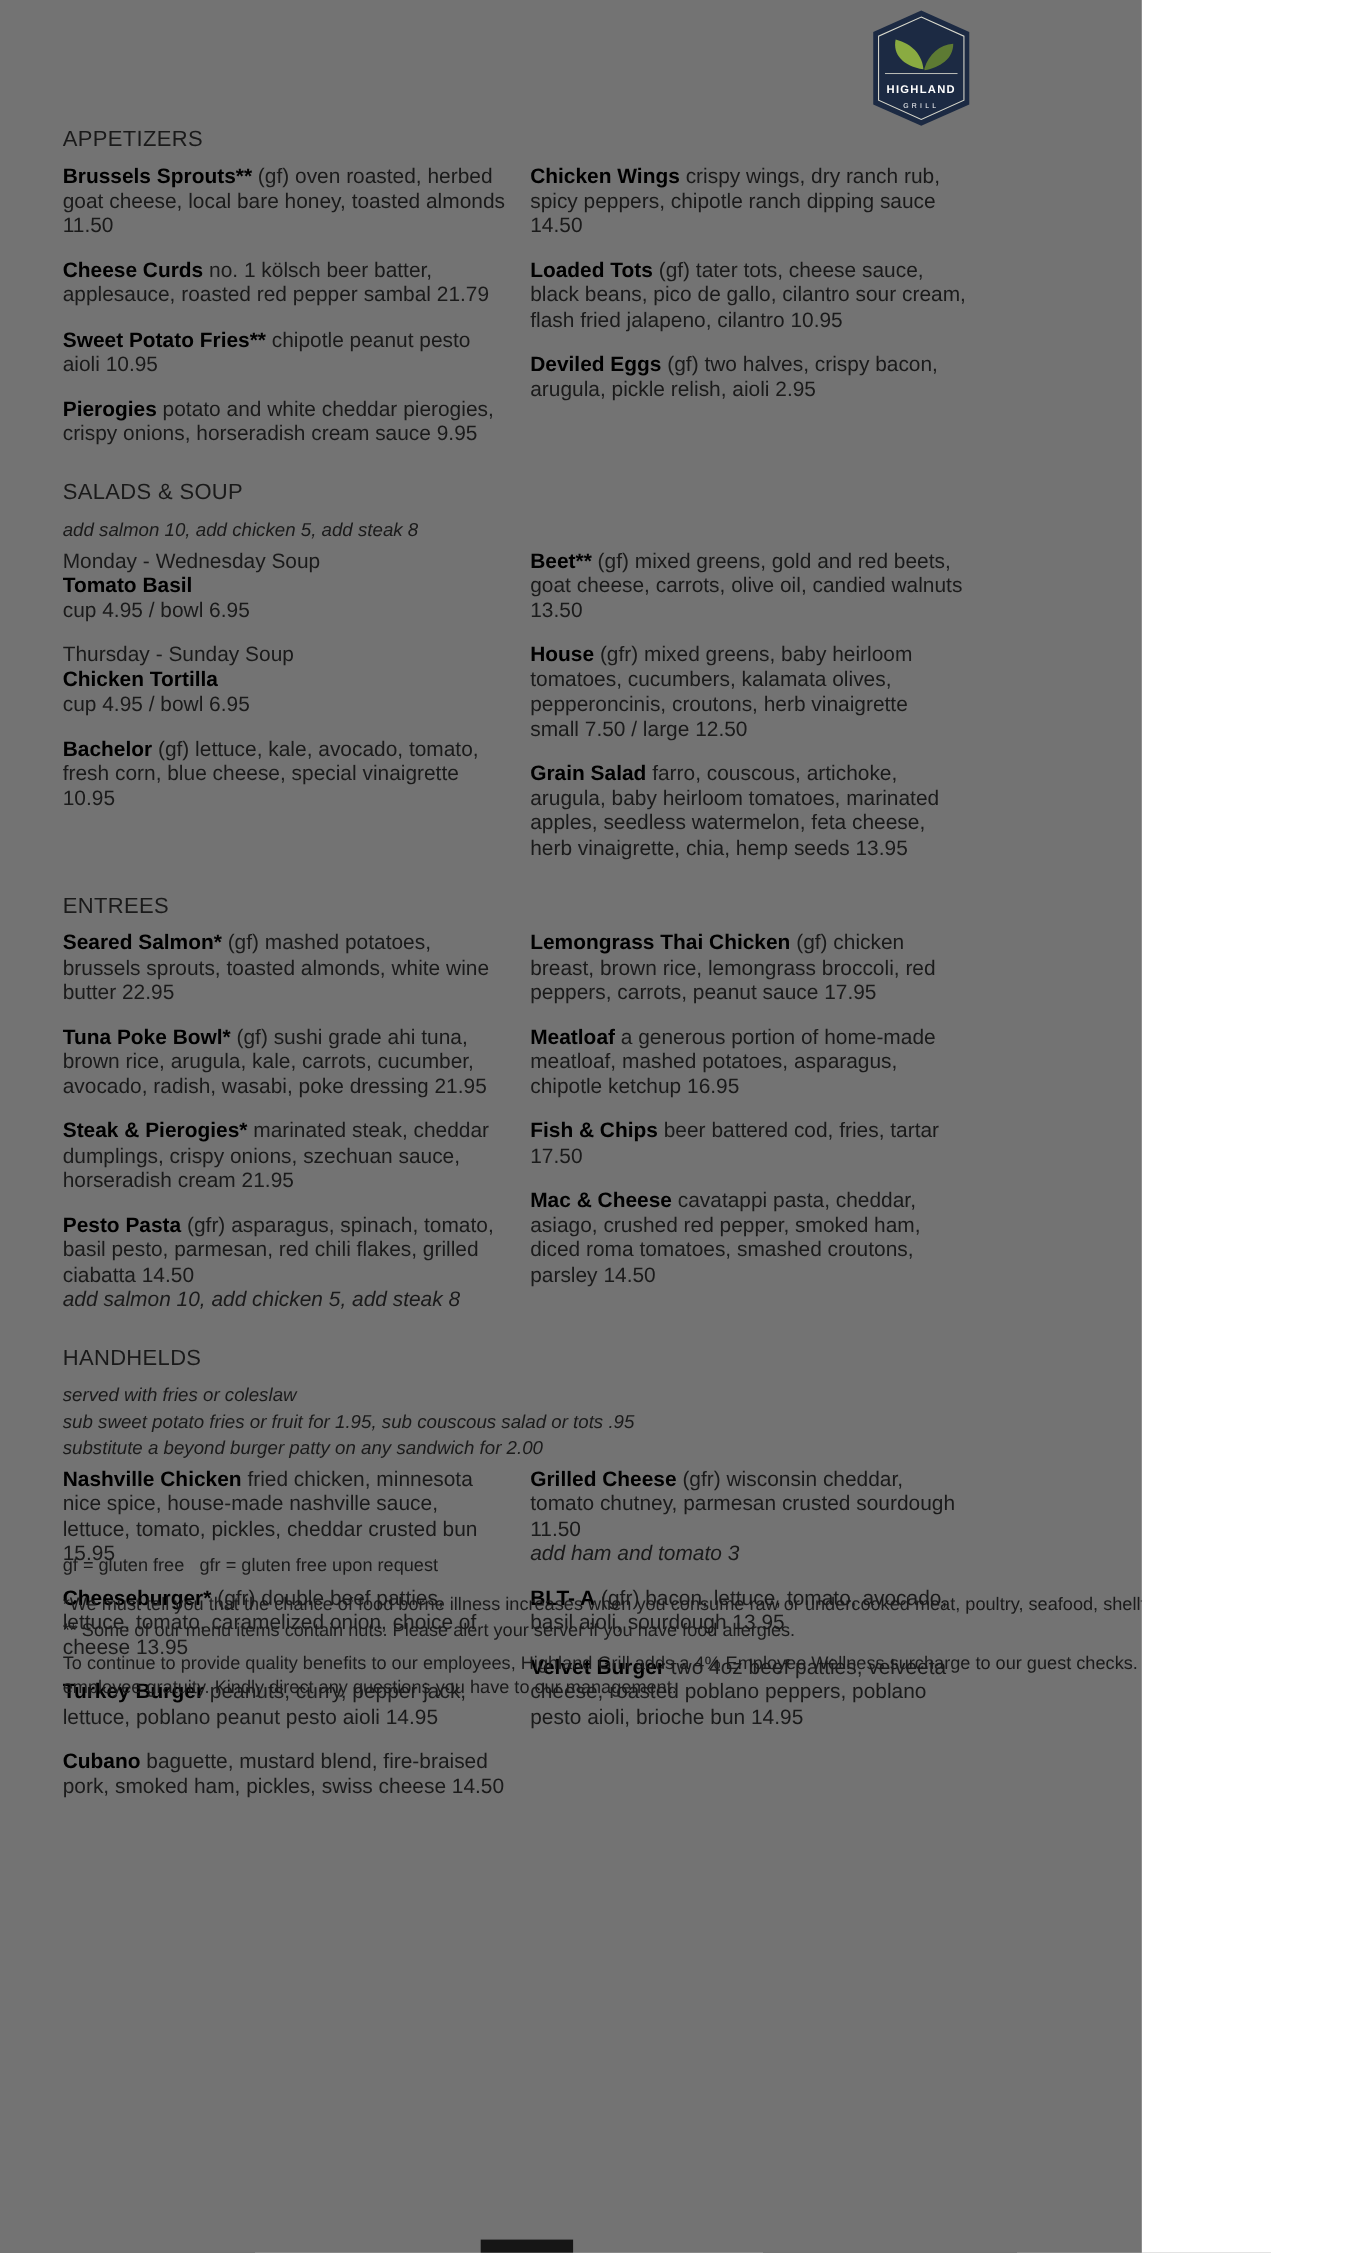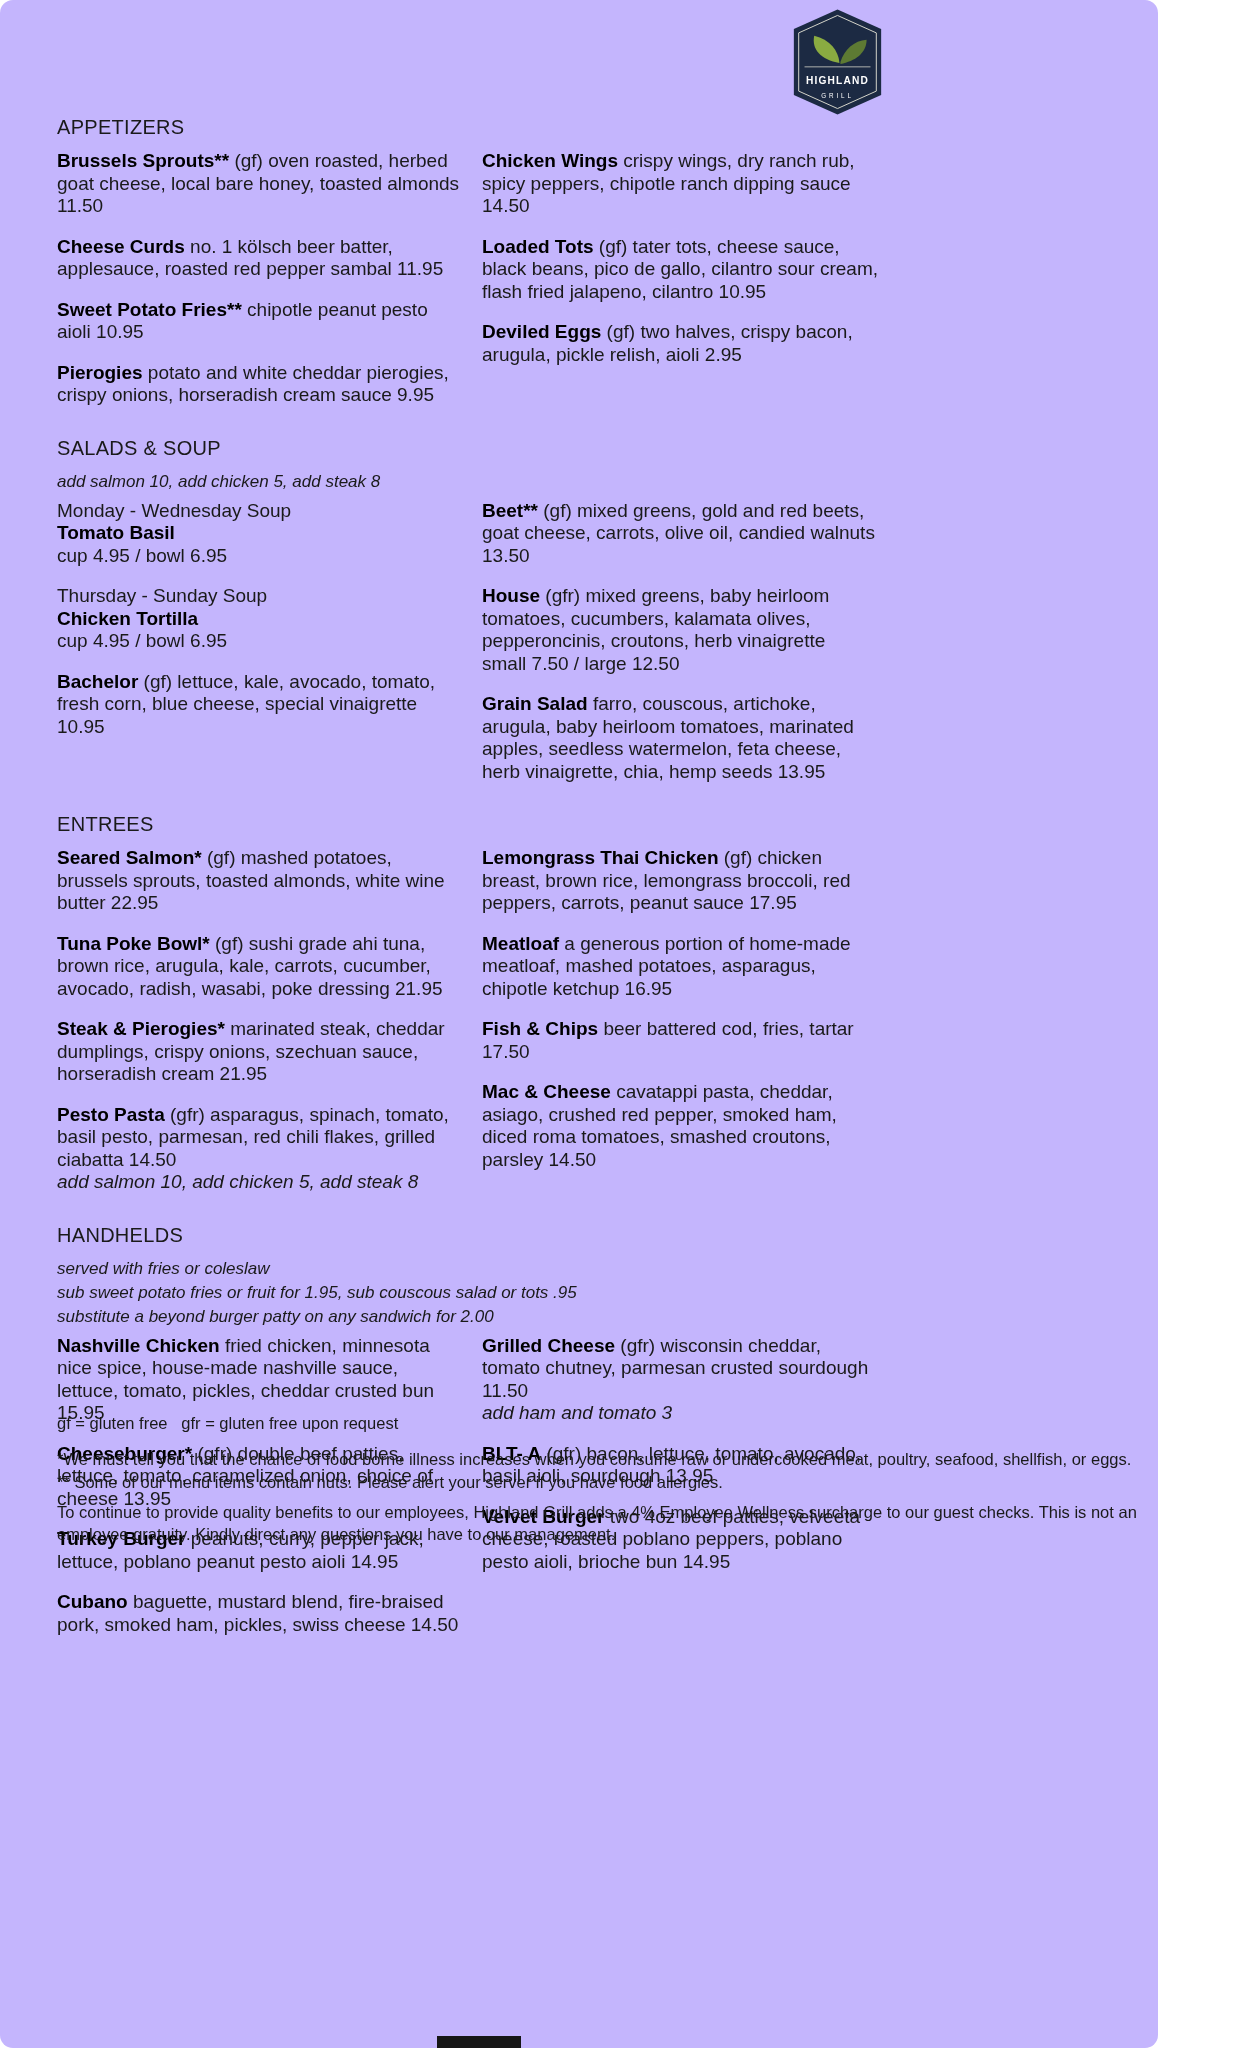--- a/index.html
+++ b/index.html
@@ -3,21 +3,21 @@
 <meta charset="utf-8">
 <style>
   * { box-sizing: border-box; }
   html, body { margin: 0; padding: 0; }
   body {
     width: 1243px; height: 2048px;
     background: #ffffff;
     font-family: "Liberation Sans", sans-serif;
     color: #1a1a1a;
   }
-  .page { position: relative; width: 1158px; height: 2048px; background: #c4b5fd; overflow: hidden; border-radius: 13px; }
+  .page { position: relative; width: 1038px; height: 2048px; background: #737373; overflow: hidden; }
 
   
   .logo { position: absolute; left: 789px; top: 8px; width: 97px; height: 108px; }
   .logo svg { width: 100%; height: 100%; display: block; }
 
   
   .content { position: absolute; left: 57px; top: 112px; width: 852px; }
   .menu-section { margin-bottom: 26px; }
   .section-title {
     font-size: 20px; font-weight: 400; letter-spacing: 0.3px;
@@ -58,21 +58,21 @@
       <text x="50" y="92" text-anchor="middle" fill="#ffffff" font-size="6.5" letter-spacing="3" font-family="Liberation Sans, sans-serif">GRILL</text>
     </svg>
   </div>
 
   <div class="content" id="menu-root">
       <section class="menu-section">
         <h2 class="section-title">APPETIZERS</h2>
         <div class="cols">
           <div class="col">
             <p class="item"><strong class="name">Brussels Sprouts**</strong> <span class="desc">(gf) oven roasted, herbed goat cheese, local bare honey, toasted almonds 11.50</span></p>
-            <p class="item"><strong class="name">Cheese Curds</strong> <span class="desc">no. 1 kölsch beer batter, applesauce, roasted red pepper sambal 11.95</span></p>
+            <p class="item"><strong class="name">Cheese Curds</strong> <span class="desc">no. 1 kölsch beer batter, applesauce, roasted red pepper sambal 21.79</span></p>
             <p class="item"><strong class="name">Sweet Potato Fries**</strong> <span class="desc">chipotle peanut pesto aioli 10.95</span></p>
             <p class="item"><strong class="name">Pierogies</strong> <span class="desc">potato and white cheddar pierogies, crispy onions, horseradish cream sauce 9.95</span></p>
           </div>
           <div class="col">
             <p class="item"><strong class="name">Chicken Wings</strong> <span class="desc">crispy wings, dry ranch rub, spicy peppers, chipotle ranch dipping sauce 14.50</span></p>
             <p class="item"><strong class="name">Loaded Tots</strong> <span class="desc">(gf) tater tots, cheese sauce, black beans, pico de gallo, cilantro sour cream, flash fried jalapeno, cilantro 10.95</span></p>
             <p class="item"><strong class="name">Deviled Eggs</strong> <span class="desc">(gf) two halves, crispy bacon, arugula, pickle relish, aioli 2.95</span></p>
           </div>
         </div>
       </section>

